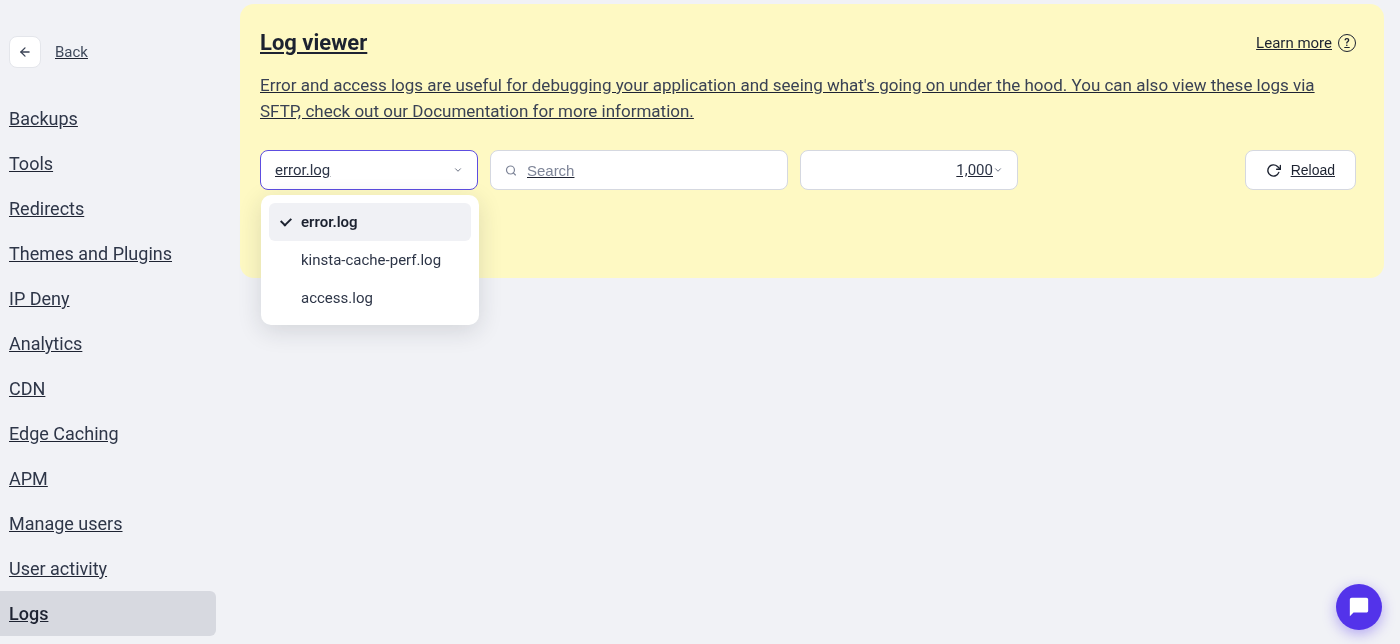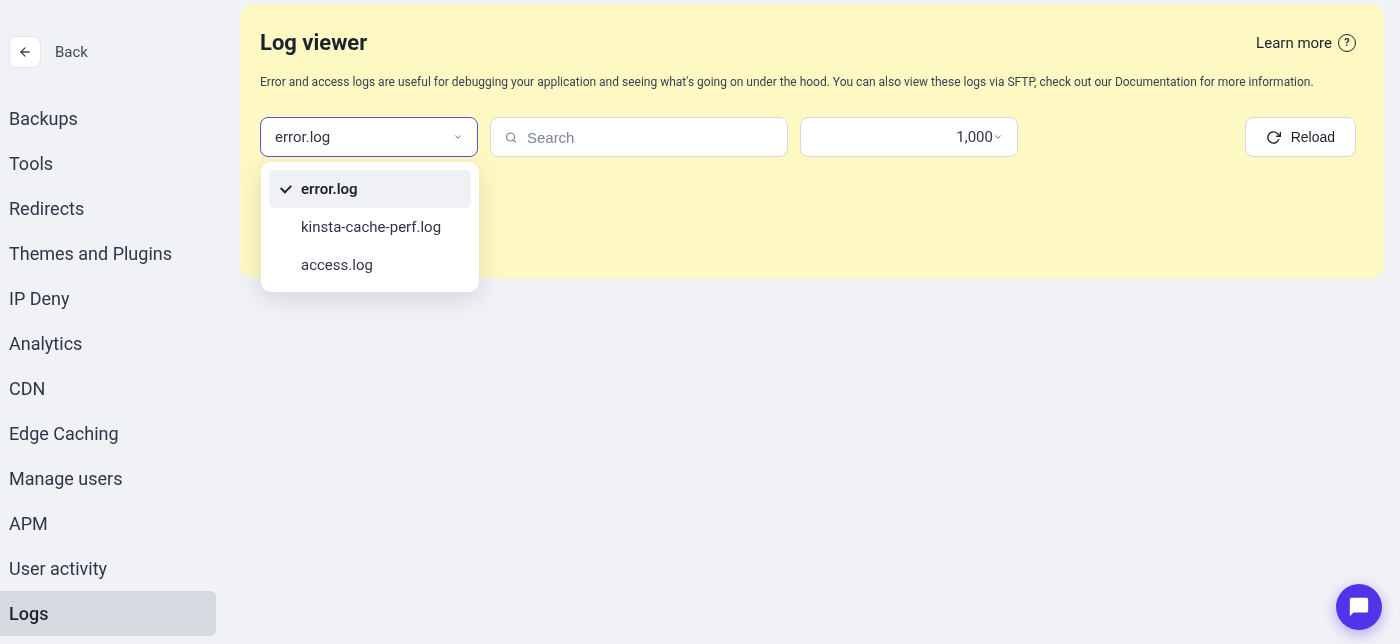--- a/index.html
+++ b/index.html
@@ -12,20 +12,21 @@
       background: #f1f2f6;
       color: #1e2332;
       width: 1400px;
       height: 644px;
       overflow: hidden;
       position: relative;
     }
     .layout {
       display: flex;
       height: 100%;
+      text-decoration: underline;
     }
     .sidebar {
       width: 232px;
       padding-top: 36px;
       flex-shrink: 0;
     }
     .back-row {
       display: flex;
       align-items: center;
       gap: 14px;
@@ -98,21 +99,21 @@
       height: 18px;
       border: 1.5px solid #1c2230;
       border-radius: 50%;
       display: inline-flex;
       align-items: center;
       justify-content: center;
       font-size: 11px;
       font-weight: 600;
     }
     .desc {
-      font-size: 12px;
+      font-size: 17px;
       line-height: 1.5;
       color: #3a4254;
       margin-bottom: 26px;
       max-width: 1080px;
     }
     .controls {
       display: flex;
       gap: 12px;
       align-items: center;
     }
@@ -241,22 +242,22 @@
     </div>
     <nav class="nav">
       <div class="nav-item">Backups</div>
       <div class="nav-item">Tools</div>
       <div class="nav-item">Redirects</div>
       <div class="nav-item">Themes and Plugins</div>
       <div class="nav-item">IP Deny</div>
       <div class="nav-item">Analytics</div>
       <div class="nav-item">CDN</div>
       <div class="nav-item">Edge Caching</div>
+      <div class="nav-item">APM</div>
       <div class="nav-item">Manage users</div>
-      <div class="nav-item">APM</div>
       <div class="nav-item">User activity</div>
       <div class="nav-item active">Logs</div>
     </nav>
   </aside>
 
   <div class="content-wrap">
     <section class="card">
       <div class="card-header">
         <h1 class="page-title">Log viewer</h1>
         <div class="learn-more">

